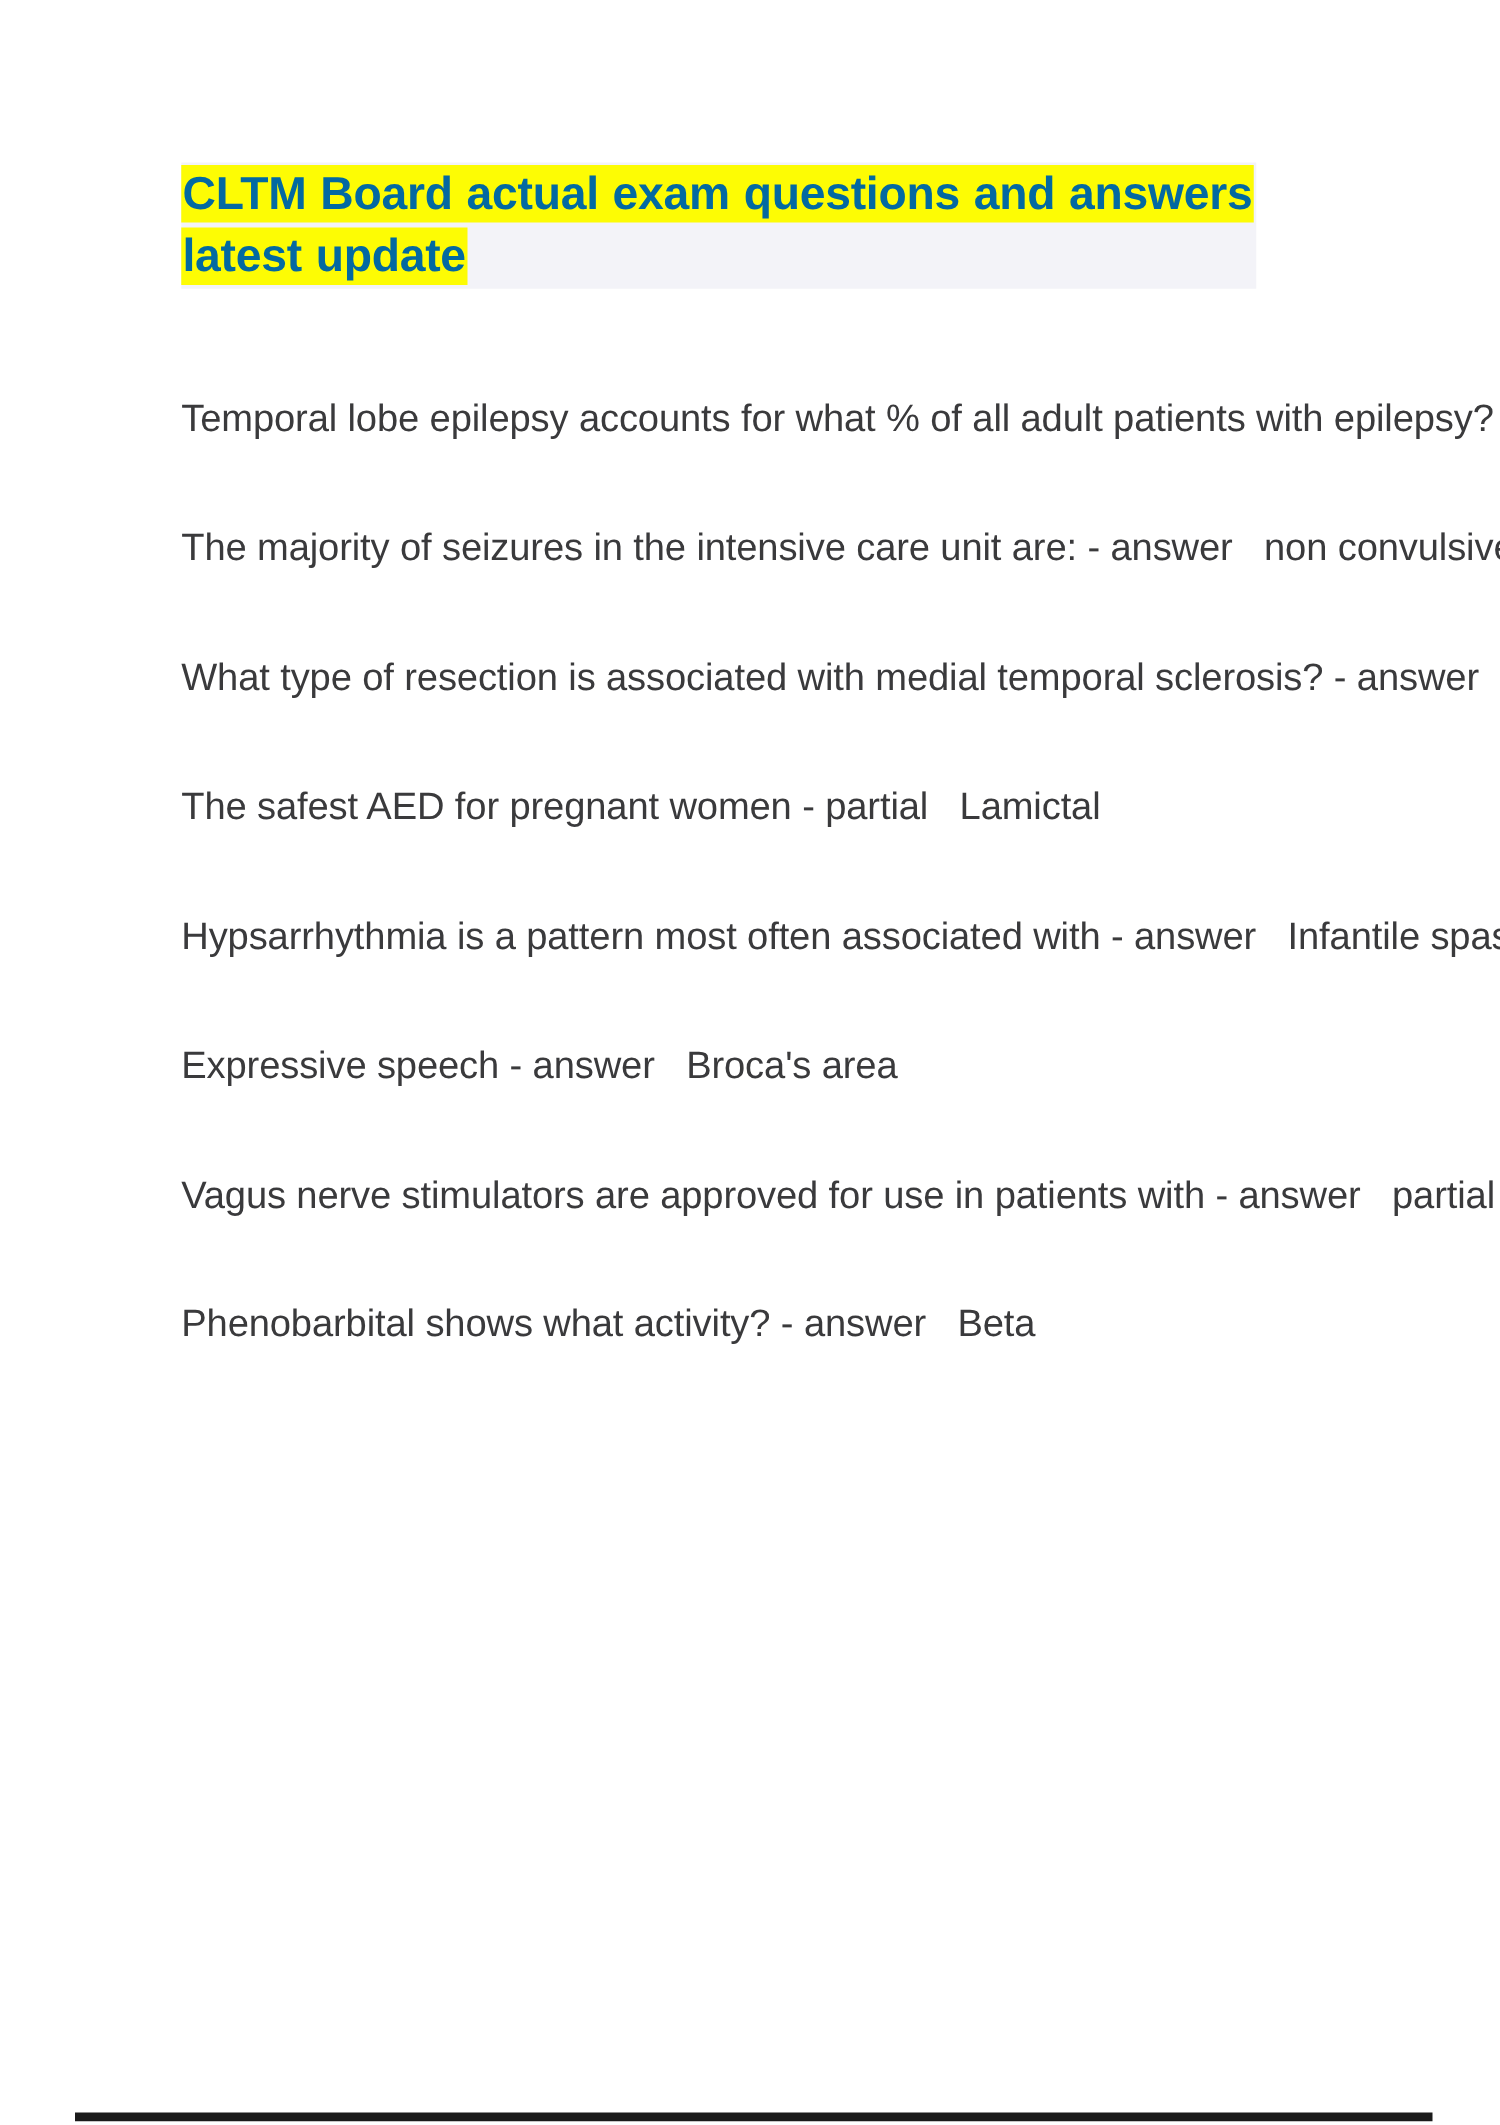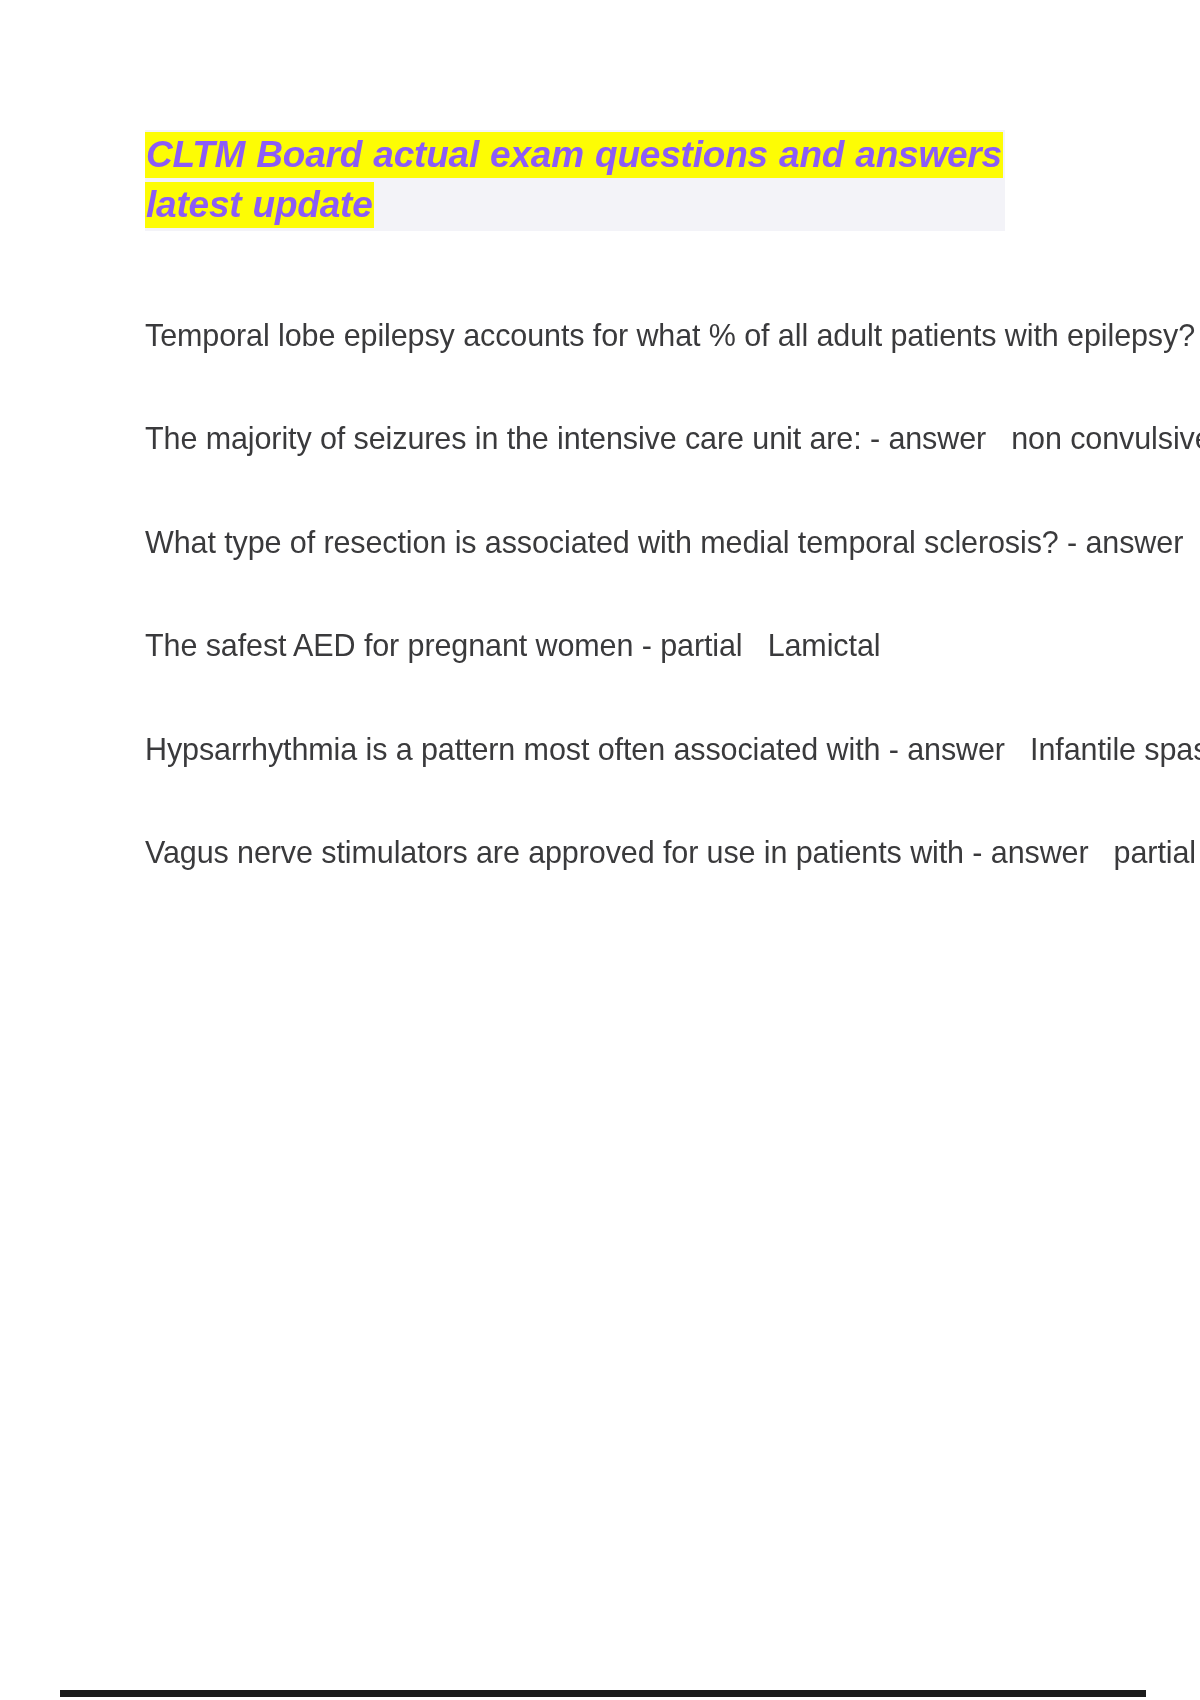--- a/index.html
+++ b/index.html
@@ -31,24 +31,23 @@
     top: 130px;
     width: 860px;
     background: #f3f3f8;
     padding: 0;
   }
   .title-text {
     margin: 0;
     font-size: 37px;
     font-weight: bold;
     line-height: 1.36;
-    color: #8b5cf6;
+    color: #0369a1;
     letter-spacing: -0.2px;
     word-spacing: 1px;
-    font-style: italic;
   }
   .hl {
     background: #fdfc04;
     box-decoration-break: clone;
     -webkit-box-decoration-break: clone;
     padding: 2px 1px 3px 1px;
   }
 
   
   .content {
@@ -95,21 +94,23 @@
     <p class="qa"><span class="sp">Temporal lobe epilepsy accounts for what % of all adult patients with epilepsy? - answer   60%</span></p>
 
     <p class="qa"><span class="sp">The majority of seizures in the intensive care unit are: - answer   non convulsive</span></p>
 
     <p class="qa"><span class="sp">What type of resection is associated with medial temporal sclerosis? - answer   Temporal lobectomy</span></p>
 
     <p class="qa"><span class="sp">The safest AED for pregnant women - partial   Lamictal</span></p>
 
     <p class="qa"><span class="sp">Hypsarrhythmia is a pattern most often associated with - answer   Infantile spasms</span></p>
 
+    <p class="qa"><span class="sp">Expressive speech - answer   Broca's area</span></p>
 
     <p class="qa"><span class="sp">Vagus nerve stimulators are approved for use in patients with - answer   partial seizures</span></p>
 
+    <p class="qa"><span class="sp">Phenobarbital shows what activity? - answer   Beta</span></p>
 
   </div>
 
   <div class="bottom-bar"></div>
 
 </div>
 
 </body></html>

